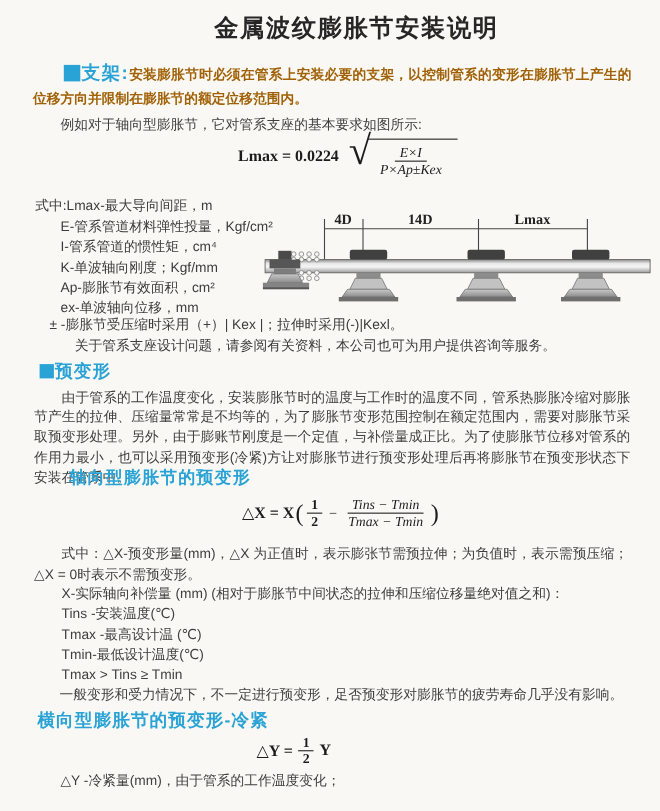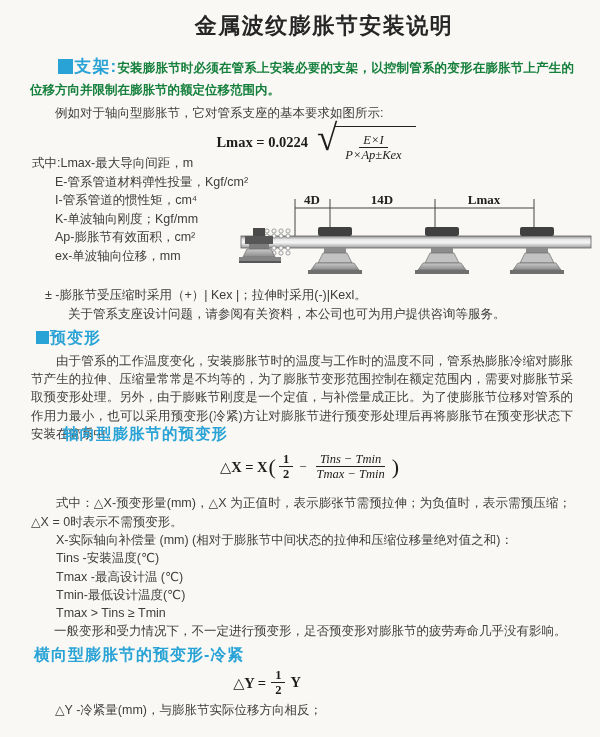--- a/index.html
+++ b/index.html
@@ -12,21 +12,21 @@
   .abs{position:absolute;}
   .page-title{
     top:11px;left:0;right:0;text-align:center;
     font-size:22px;font-weight:bold;color:#262626;letter-spacing:1.5px;padding-left:48px;
   }
   .sq{display:inline-block;width:15px;height:15px;background:var(--blue);
       vertical-align:-2px;margin-right:1px;}
   .sq.small{width:13px;height:13px;vertical-align:-1px;}
   .sec1-head{color:var(--blue);font-weight:bold;font-size:17px;letter-spacing:1px;}
   .body-p{font-size:12.5px;line-height:22px;text-align:justify;margin:0;}
-  .bold{font-weight:bold;color:#15803d;}
+  .bold{font-weight:bold;color:#a16207;}
   .indent{text-indent:2em;}
   .defs{font-size:12.5px;line-height:18.6px;color:#3c3c3c;}
   .defs .item{padding-left:23px;}
   .sec2-head{color:var(--blue);font-weight:bold;font-size:16px;letter-spacing:1px;}
   .sub-head{color:var(--blue);font-weight:bold;font-size:15.5px;letter-spacing:1px;}
   .para2{font-size:12.5px;line-height:18.2px;text-align:justify;margin:0;}
   .para3{font-size:12.5px;line-height:18.5px;text-align:justify;margin:0;}
   .lines{font-size:12.5px;line-height:18.3px;}
   .note{font-size:12.5px;}
   
@@ -64,21 +64,21 @@
     <span class="sqrt-glyph">√</span>
     <span class="radicand">
       <span class="frac">
         <span class="num mi">E×I</span>
         <span class="den mi">P×Ap±Kex</span>
       </span>
     </span>
   </span>
 </div>
 
-<div class="abs defs" style="top:154px;left:32px;width:330px;">
+<div class="abs defs" style="top:178px;left:32px;width:330px;">
   <div>式中:Lmax-最大导向间距，m</div>
   <div class="item">E-管系管道材料弹性投量，Kgf/cm²</div>
   <div class="item">I-管系管道的惯性矩，cm⁴</div>
   <div class="item">K-单波轴向刚度；Kgf/mm</div>
   <div class="item">Ap-膨胀节有效面积，cm²</div>
   <div class="item">ex-单波轴向位移，mm</div>
 </div>
 <div class="abs defs pm" style="top:286px;left:45px;width:520px;">± -膨胀节受压缩时采用（+）| Kex |；拉伸时采用(-)|Kexl。</div>
 <div class="abs defs" style="top:305px;left:68px;width:530px;">关于管系支座设计问题，请参阅有关资料，本公司也可为用户提供咨询等服务。</div>
 
@@ -196,13 +196,13 @@
 
 <div class="abs formula" style="top:668px;transform:translateX(-33px);">
   <span class="f-lhs">△Y =</span>
   <span class="frac f-bold" style="margin-left:5px;">
     <span class="num">1</span>
     <span class="den">2</span>
   </span>
   <span class="f-lhs" style="margin-left:3px;">Y</span>
 </div>
 
-<div class="abs note" style="top:702px;left:55px;">△Y -冷紧量(mm)，与膨胀节实际位移方向相反；</div>
+<div class="abs note" style="top:702px;left:55px;">△Y -冷紧量(mm)，由于管系的工作温度变化；</div>
 
 </body></html>

